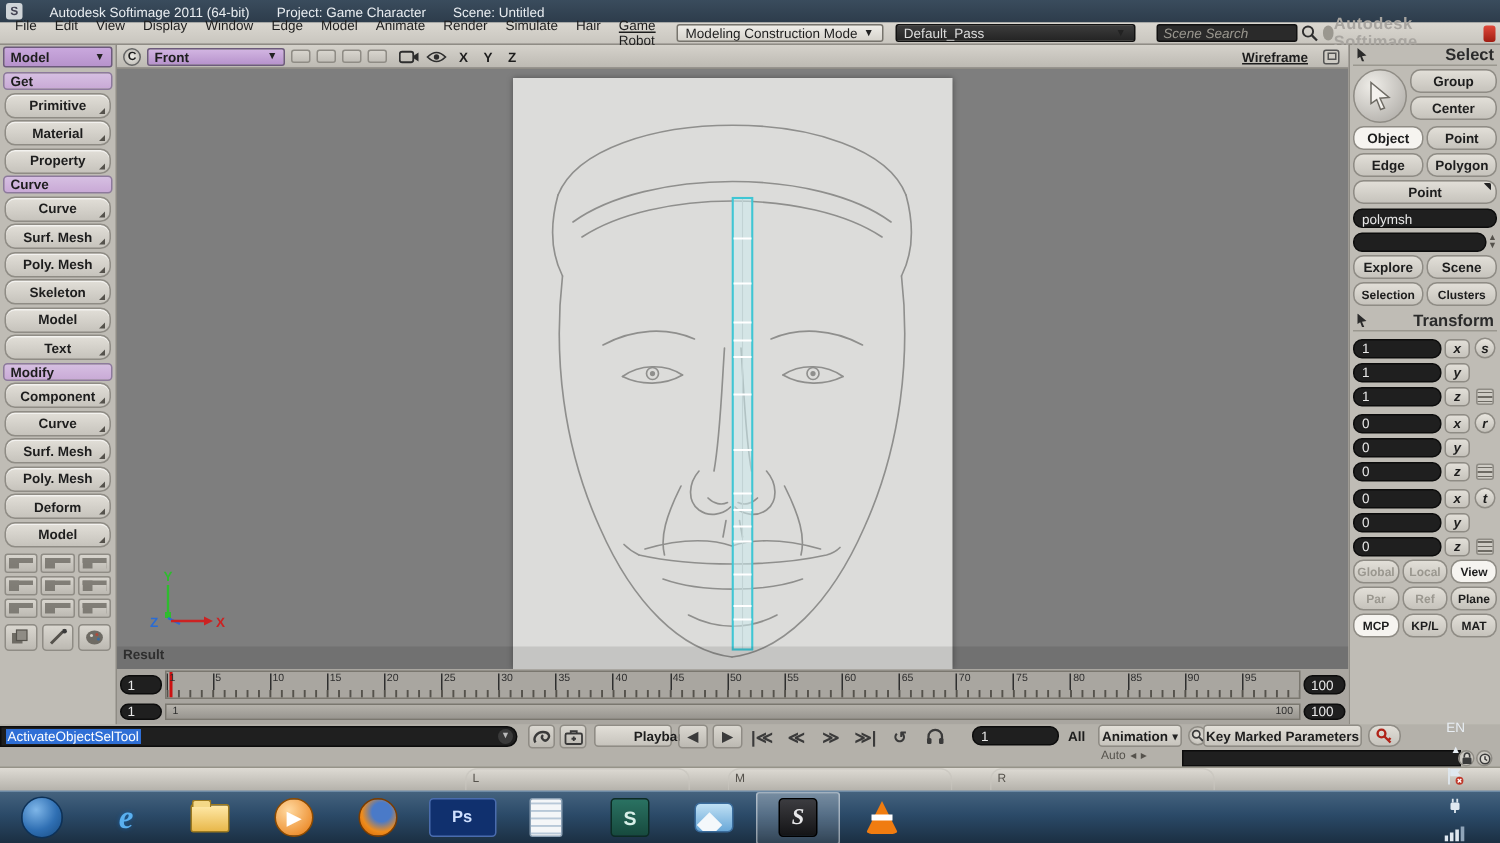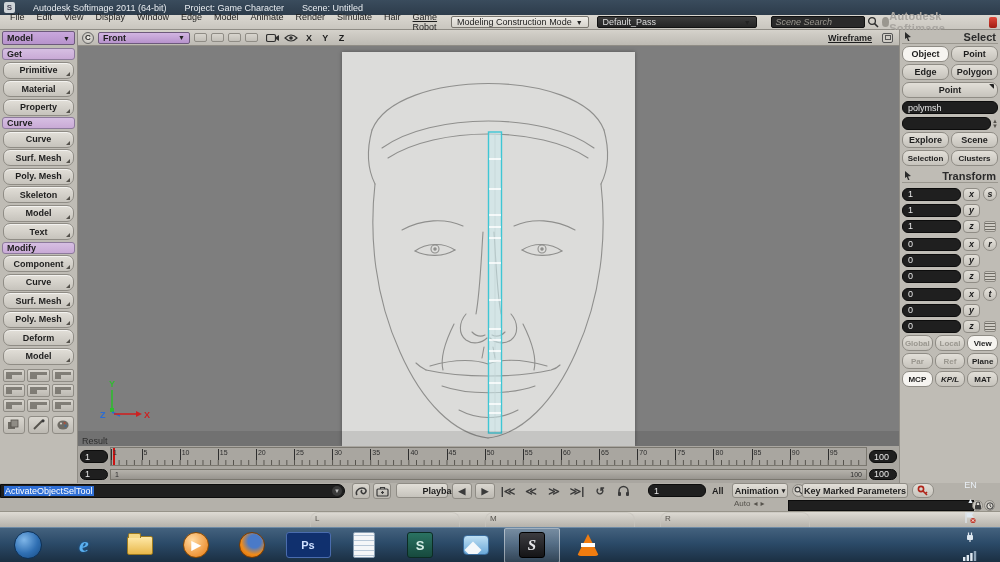--- a/index.html
+++ b/index.html
@@ -71,21 +71,21 @@
   .memo-slot { width:13px; height:9px; border:1px solid #8f8c85; border-radius:2px;
     background:linear-gradient(#d8d5ce,#c2bfb8); }
   .vp-xyz { font-weight:bold; letter-spacing:4px; margin-left:4px; }
   .wireframe-label { margin-left:auto; font-weight:bold; text-decoration:underline; margin-right:6px; }
   .float-icon { width:11px; height:10px; border:1px solid #555; border-radius:2px; position:relative; background:#cfccc5; margin-right:2px; }
   .float-icon::after { content:""; position:absolute; right:1px; top:1px; width:4px; height:3px; border:1px solid #555; }
   .vp-canvas { position:absolute; left:0; top:16px; right:0; bottom:0; }
   .paper { position:absolute; left:264px; top:6px; width:293px; height:394px; background:#dcdcda; box-shadow:0 0 4px rgba(0,0,0,.35); }
   .paper svg { display:block; }
   .vp-bottombar { position:absolute; left:0; bottom:0; width:100%; height:15px;
-    background:rgba(0,0,0,.10); display:flex; align-items:flex-end; padding:0 4px; color:#2e2e2e; font-weight:normal; }
+    background:rgba(0,0,0,.10); display:flex; align-items:flex-start; padding:0 4px; color:#2e2e2e; font-weight:bold; }
   .axis-triad { position:absolute; left:20px; bottom:24px; }
 
   
   .right-col { position:absolute; left:899px; top:30px; width:101px; height:453px;
     background:#bfbcb5; border-left:1px solid #8f8c85; display:flex; flex-direction:column; padding:0 2px; }
   .panel-header { height:14px; display:flex; align-items:center; justify-content:flex-end;
     font-size:11px; font-weight:bold; color:#2b2b2b; padding:0 2px; position:relative; border-bottom:1px solid #9a978f; }
   .panel-header .cursor-mark { position:absolute; left:2px; top:2px; }
   .sel-top { display:flex; gap:2px; margin-top:2px; }
   .big-sel { width:36px; height:36px; border-radius:50%; border:1px solid #8f8c85;
@@ -434,20 +434,31 @@
 <div class="right-col">
   <div class="panel-header">
     <span class="cursor-mark">
       <svg width="8" height="9" viewBox="0 0 8 9">
           <path d="M1 0 L7 5 L4 5.5 L5.5 9 L4 9 L2.8 5.8 L1 7 Z" fill="#2b2b2b"></path>
         </svg>
     </span>
     <span>Select</span>
   </div>
 
+  <div class="sel-top">
+    <div class="big-sel">
+      <svg width="18" height="20" viewBox="0 0 18 20">
+          <path d="M3 1 L15 11 L9 11.5 L12 18 L9.4 19 L6.8 12.4 L3 15 Z" fill="#f4f2ee" stroke="#6e6b64"></path>
+        </svg>
+    </div>
+    <div class="sel-col">
+      <div class="rp-btn">Group</div>
+      <div class="rp-btn">Center</div>
+    </div>
+  </div>
 
   <div class="rp-row">
     <div class="rp-btn active">Object</div>
     <div class="rp-btn">Point</div>
   </div>
   <div class="rp-row">
     <div class="rp-btn">Edge</div>
     <div class="rp-btn">Polygon</div>
   </div>
   <div class="rp-row">
@@ -551,21 +562,21 @@
         <div class="rp-btn disabled" style="font-size: 8px; text-align: center;">Local</div>
         <div class="rp-btn active" style="font-size: 8px;">View</div>
       </div>
     <div class="rp-row" id="ref-buttons">
         <div class="rp-btn disabled" style="font-size: 8px;">Par</div>
         <div class="rp-btn disabled" style="font-size: 8px;">Ref</div>
         <div class="rp-btn" style="font-size: 8px;">Plane</div>
       </div>
     <div class="rp-row" id="bottom-tabs">
         <div class="rp-btn active" style="font-size: 8px;">MCP</div>
-        <div class="rp-btn" style="font-size: 8px; font-style: italic;">KP/L</div>
+        <div class="rp-btn" style="font-size: 8px;">KP/L</div>
         <div class="rp-btn" style="font-size: 8px;">MAT</div>
       </div>
   </div>
 </div>
 
 <div class="timeline">
   <div class="tl-row1">
     <div class="tl-pill">1</div>
     <div class="ruler">
       <div class="playhead"></div>

